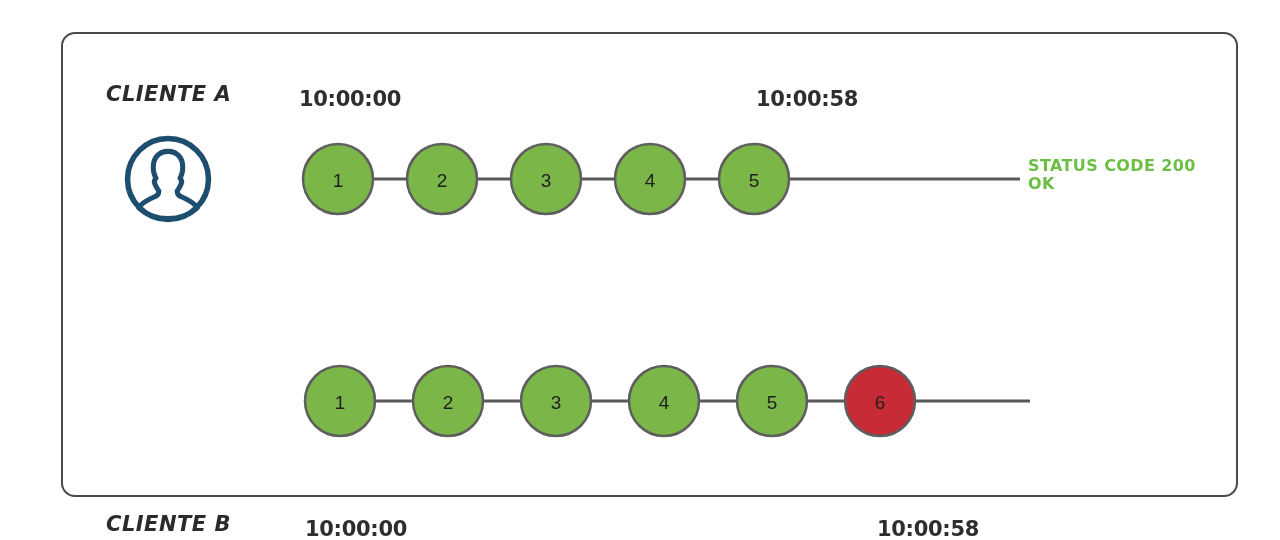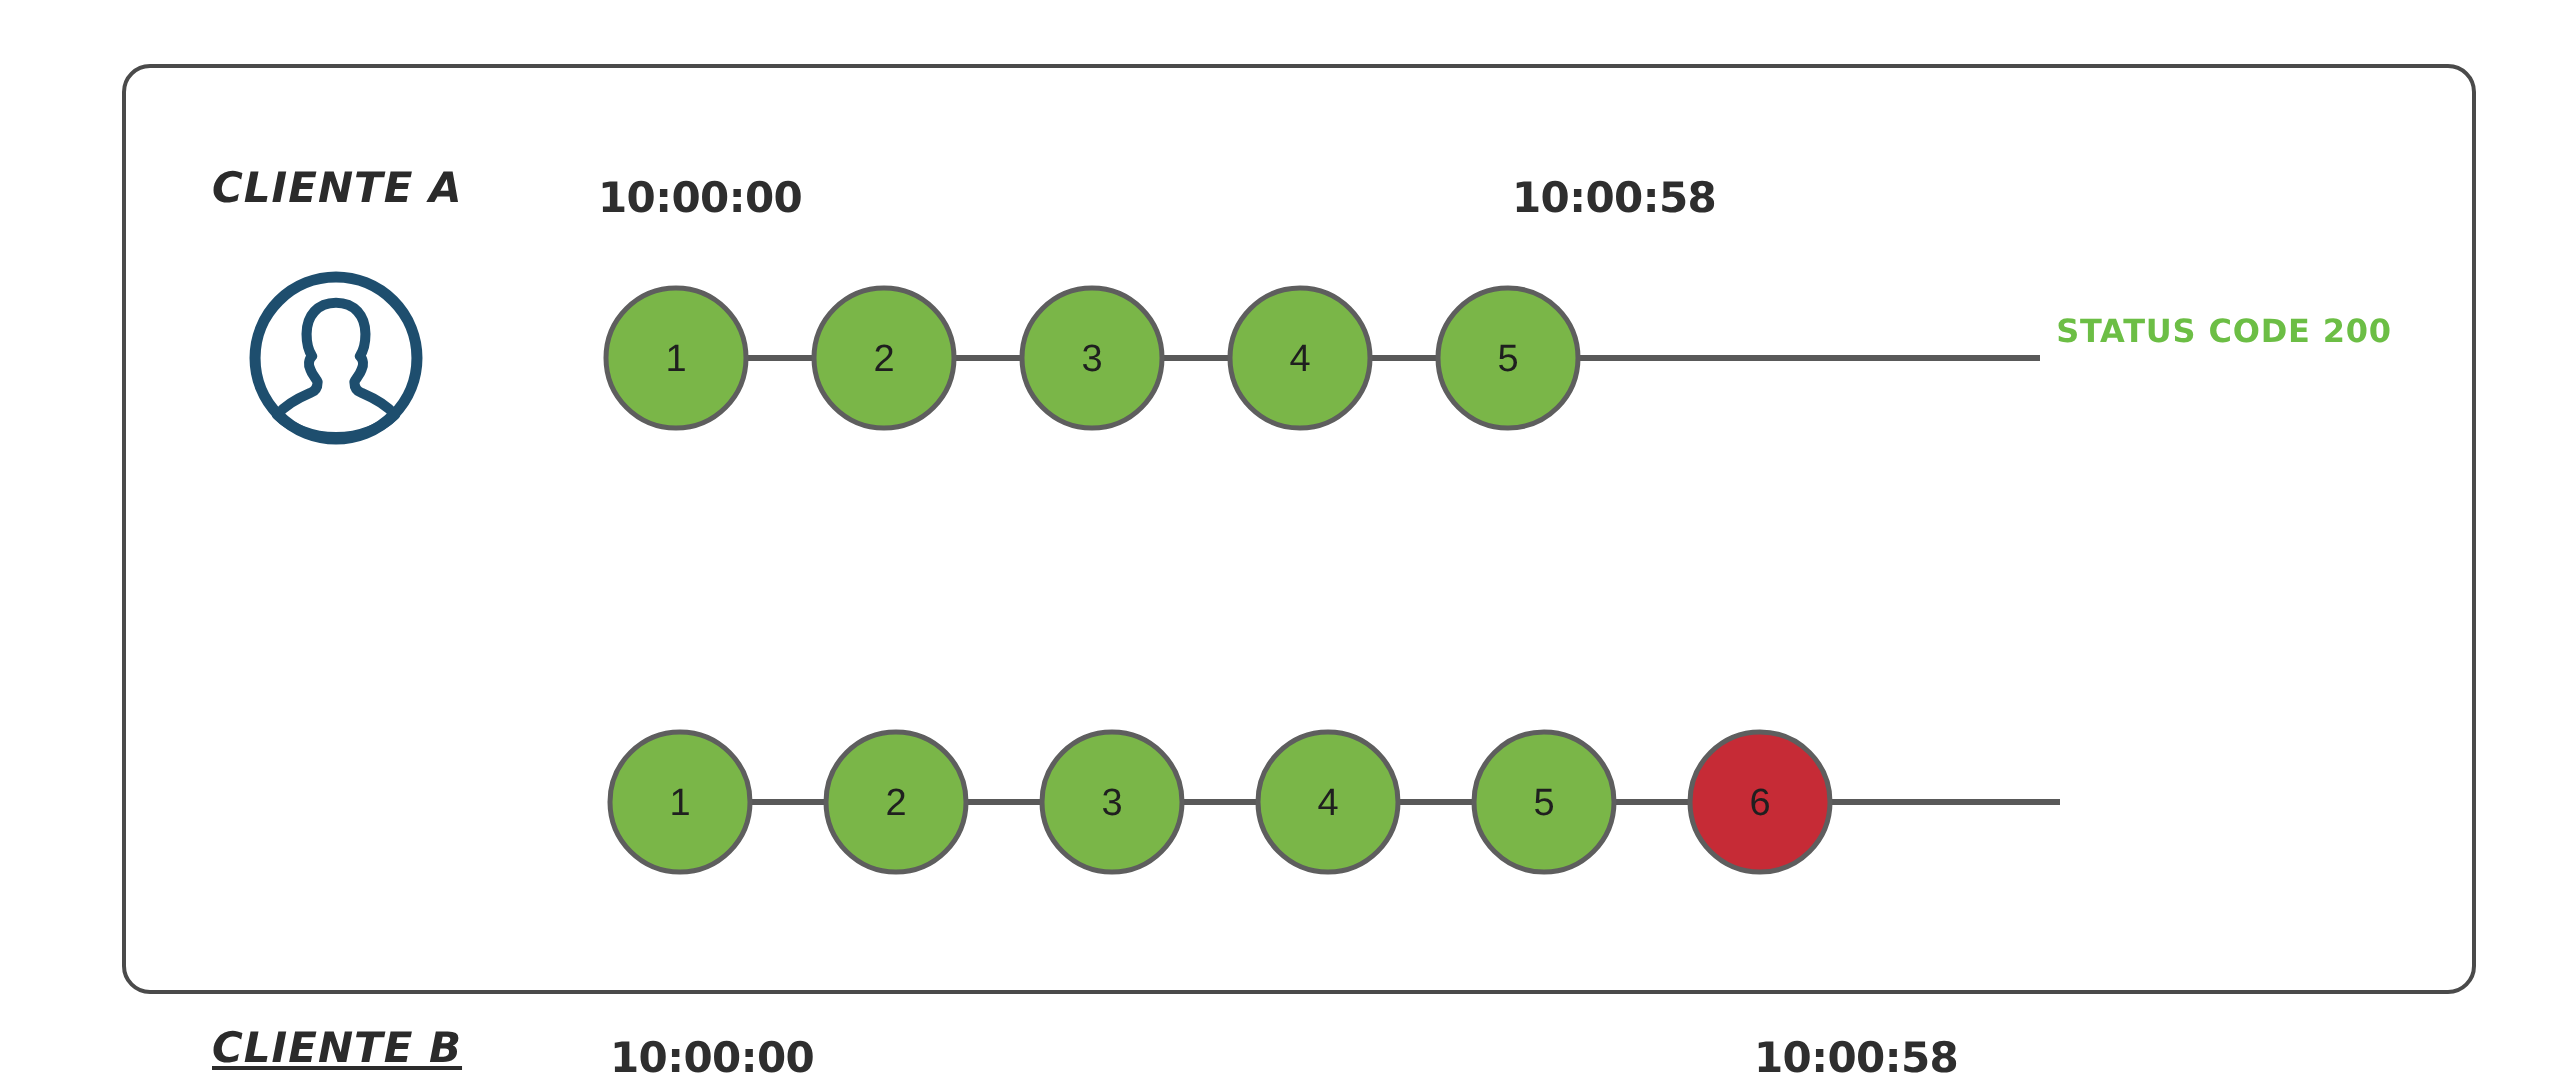--- a/index.html
+++ b/index.html
@@ -50,21 +50,21 @@
     position: absolute;
     font-family: "DejaVu Sans", sans-serif;
     font-style: italic;
     font-weight: 600;
     font-size: 21px;
     letter-spacing: 0.5px;
     color: #2b2b2b;
     white-space: nowrap;
   }
   .client-label.a { left: 106px; top: 82px; text-align: center; }
-  .client-label.b { left: 106px; top: 297px; text-decoration: underline; }
+  .client-label.b { left: 106px; top: 297px; }
 
   
   .avatar {
     position: absolute;
     width: 92px;
     height: 92px;
   }
   .avatar.a { left: 122px; top: 133px; }
 
   
@@ -109,21 +109,21 @@
     line-height: 1.12;
   }
   .status .l1 { display: block; }
   .status .l2 { display: block; }
 
   .status-ok {
     left: 1028px;
     top: 157px;
     color: #6cbe45;
     font-size: 16px;
-    text-align: center;
+    text-align: left;
     width: 168px;
     letter-spacing: 0.4px;
   }
 </style>
 </head>
 <body>
 
 <div id="canvas">
 
   <div class="frame"></div>
@@ -152,20 +152,21 @@
                  C66 27 60 20 50 20 Z" fill="none" stroke="#1e4e6e" stroke-width="5.5" stroke-linejoin="round"></path>
       </svg>
     </div>
 
     <div class="timestamp ts-a-start">10:00:00</div>
 
     <div class="timestamp ts-a-end">10:00:58</div>
 
     <div class="status status-ok">
       <span class="l1">STATUS CODE 200</span>
+      <span class="l2">OK</span>
     </div>
   </div>
 
   <div class="row row-b">
 
     <div class="client-label b">CLIENTE B</div>
 
     <div class="timestamp ts-b-start">10:00:00</div>
 
     <div class="timestamp ts-b-end">10:00:58</div>

